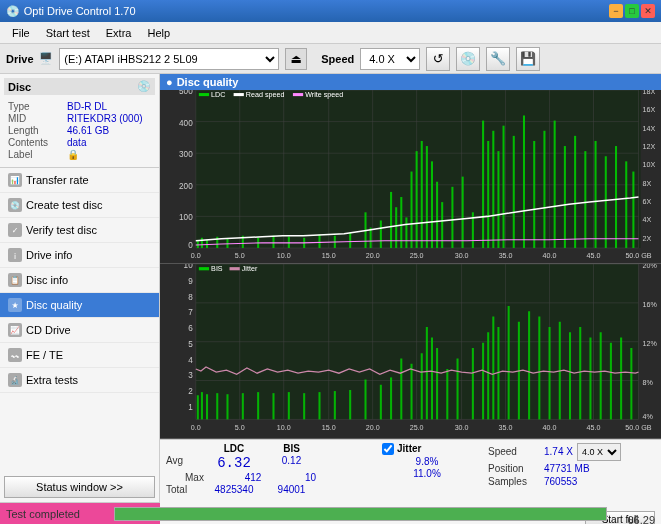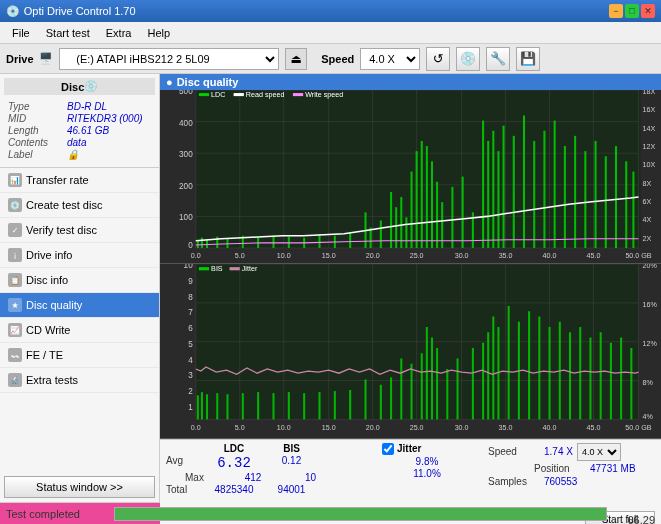--- a/index.html
+++ b/index.html
@@ -14,35 +14,35 @@
     .title-bar-btn.maximize { background: #27c93f; border-radius: 2px; color: #333; }
     .title-bar-btn.close { background: #ff5f57; border-radius: 2px; color: #333; }
     
     
     .menu-bar { background: #f0f0f0; border-bottom: 1px solid #ccc; height: 22px; display: flex; align-items: center; padding: 0 4px; }
     .menu-item { padding: 2px 8px; cursor: pointer; font-size: 11px; }
     
     
     .drive-bar { background: #e8e8e8; border-bottom: 1px solid #ccc; height: 30px; display: flex; align-items: center; padding: 0 6px; gap: 6px; }
     .drive-label { font-weight: bold; font-size: 11px; }
-    .drive-select { height: 22px; font-size: 11px; border: 1px solid #aaa; background: white; padding: 0 12px; flex: 1; max-width: 220px; }
+    .drive-select { height: 22px; font-size: 11px; border: 1px solid #aaa; background: white; padding: 0 0; flex: 1; max-width: 220px; }
     .drive-icon { width: 22px; height: 22px; background: #ddd; border: 1px solid #aaa; display: flex; align-items: center; justify-content: center; cursor: pointer; font-size: 12px; }
     .speed-label { font-weight: bold; font-size: 11px; margin-left: 8px; }
     .speed-select { height: 22px; font-size: 11px; border: 1px solid #aaa; background: white; padding: 0 4px; width: 60px; }
     .toolbar-btn { width: 24px; height: 24px; border: 1px solid #aaa; background: linear-gradient(to bottom, #fff, #e0e0e0); cursor: pointer; display: flex; align-items: center; justify-content: center; font-size: 13px; }
     
     
     .main { display: flex; height: calc(524px - 22px - 22px - 30px - 22px); }
     
     
     .sidebar { width: 160px; background: #f5f5f5; border-right: 1px solid #ccc; display: flex; flex-direction: column; }
     .disc-section { border-bottom: 1px solid #ccc; padding: 4px; }
-    .disc-header { display: flex; align-items: center; justify-content: center; background: #e0e0e0; padding: 2px 4px; margin-bottom: 4px; }
+    .disc-header { display: flex; align-items: center; justify-content: space-between; background: #e0e0e0; padding: 2px 4px; margin-bottom: 4px; }
     .disc-header-title { font-weight: bold; font-size: 11px; }
-    .disc-props { padding: 2px 4px; font-style: italic; }
+    .disc-props { padding: 2px 4px; }
     .disc-prop { display: flex; gap: 4px; margin-bottom: 1px; }
     .disc-prop-key { color: #555; min-width: 55px; font-size: 10px; }
     .disc-prop-val { color: #0000cc; font-size: 10px; font-weight: 500; }
     .disc-prop-val.link { color: #0000cc; }
     
     .nav-items { flex: 1; }
     .nav-item { display: flex; align-items: center; gap: 4px; padding: 5px 8px; cursor: pointer; font-size: 11px; border-bottom: 1px solid #e8e8e8; }
     .nav-item.active { background: #3a7bd5; color: white; }
     .nav-item .nav-icon { width: 14px; height: 14px; background: #aaa; border-radius: 2px; display: flex; align-items: center; justify-content: center; font-size: 8px; color: white; flex-shrink: 0; }
     .nav-item.active .nav-icon { background: rgba(255,255,255,0.3); }
@@ -171,21 +171,21 @@
       <div class="nav-item">
         <span class="nav-icon">📋</span>
         <span>Disc info</span>
       </div>
       <div class="nav-item active">
         <span class="nav-icon">★</span>
         <span>Disc quality</span>
       </div>
       <div class="nav-item">
         <span class="nav-icon">📈</span>
-        <span>CD Write</span>
+        <span>CD Drive</span>
       </div>
       <div class="nav-item">
         <span class="nav-icon">〰</span>
         <span>FE / TE</span>
       </div>
       <div class="nav-item">
         <span class="nav-icon">🔬</span>
         <span>Extra tests</span>
       </div>
     </div>
@@ -458,21 +458,21 @@
 
       <div style="display:flex; flex-direction:column; gap:2px; min-width:120px;">
         <div style="display:flex; gap:4px; align-items:center;">
           <span style="font-size:10px; color:#333; min-width:52px;">Speed</span>
           <span style="font-size:10px; color:#0000cc;">1.74 X</span>
           <select style="height:18px; font-size:9px; border:1px solid #aaa;">
             <option>4.0 X</option>
           </select>
         </div>
         <div style="display:flex; gap:4px; align-items:center;">
-          <span style="font-size:10px; color:#333; min-width:52px;margin-left:46px;">Position</span>
+          <span style="font-size:10px; color:#333; min-width:52px;">Position</span>
           <span style="font-size:10px; color:#0000cc;">47731 MB</span>
         </div>
         <div style="display:flex; gap:4px; align-items:flex-start;">
           <span style="font-size:10px; color:#333; min-width:52px;">Samples</span>
           <span style="font-size:10px; color:#0000cc;">760553</span>
         </div>
       </div>
 
       <div class="action-btns">
         <button class="action-btn">Start full</button>

